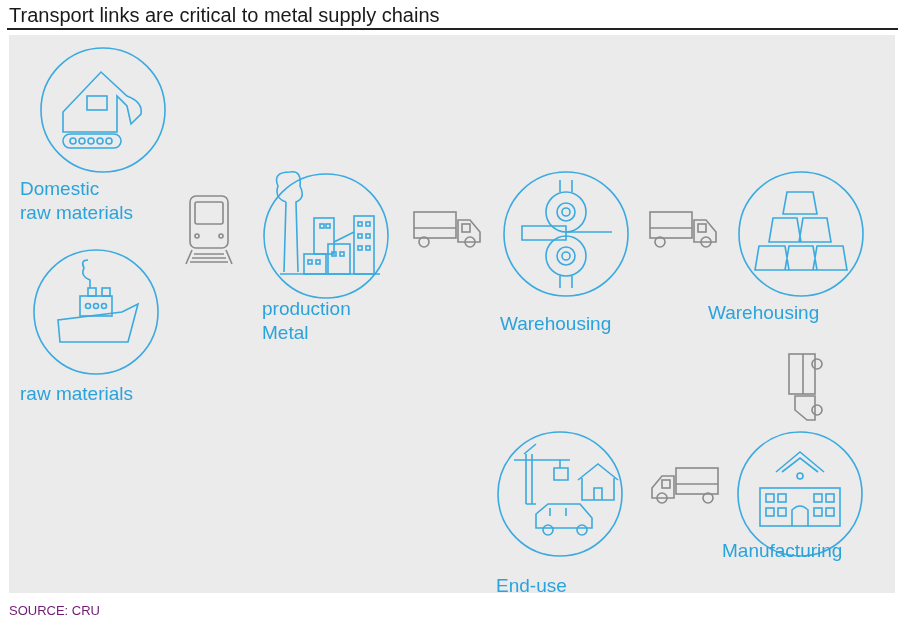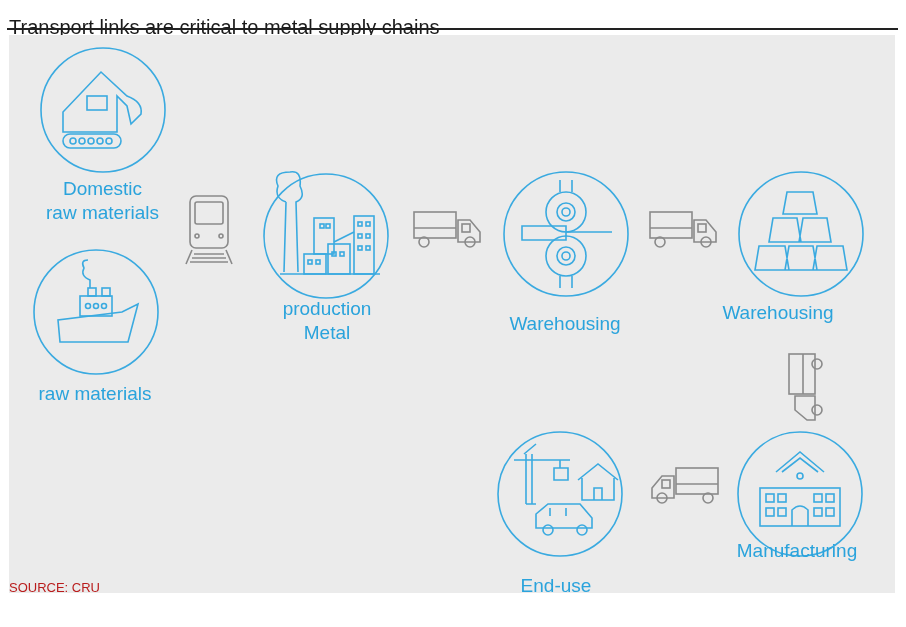--- a/index.html
+++ b/index.html
@@ -1,21 +1,21 @@
 <!DOCTYPE html>
 <html><head>
 <meta charset="utf-8">
 <style>
   html, body { margin:0; padding:0; background:#ffffff; }
   body { width:906px; height:627px; position:relative; overflow:hidden; font-family:"Liberation Sans", sans-serif; }
-  .title { position:absolute; left:9px; top:4px; font-size:20px; color:#1a1a1a;margin-top:12px; }
+  .title { position:absolute; left:9px; top:4px; font-size:20px; color:#1a1a1a; }
   .rule { position:absolute; left:7px; top:28px; width:891px; height:2px; background:#222; }
   .panel { position:absolute; left:9px; top:35px; width:886px; height:558px; background:#ebebeb; }
-  .source { position:absolute; left:9px; top:580px; font-size:13px; color:#b91c1c; }
-  .lbl { position:absolute; color:#2aa3dc; font-size:19px; text-align:center; line-height:24px; white-space:nowrap; }
+  .source { position:absolute; left:9px; top:603px; font-size:13px; color:#701a75; }
+  .lbl { position:absolute; color:#2aa3dc; font-size:19px; text-align:left; line-height:24px; white-space:nowrap; }
   svg.icon { position:absolute; overflow:visible; }
   .c { fill:none; stroke:#3aaae0; stroke-width:1.6; }
   .g { fill:none; stroke:#8a8a8a; stroke-width:1.6; }
 </style>
 </head>
 <body>
 
 <div class="title">Transport links are critical to metal supply chains</div>
 <div class="rule"></div>
 <div class="panel"></div>

